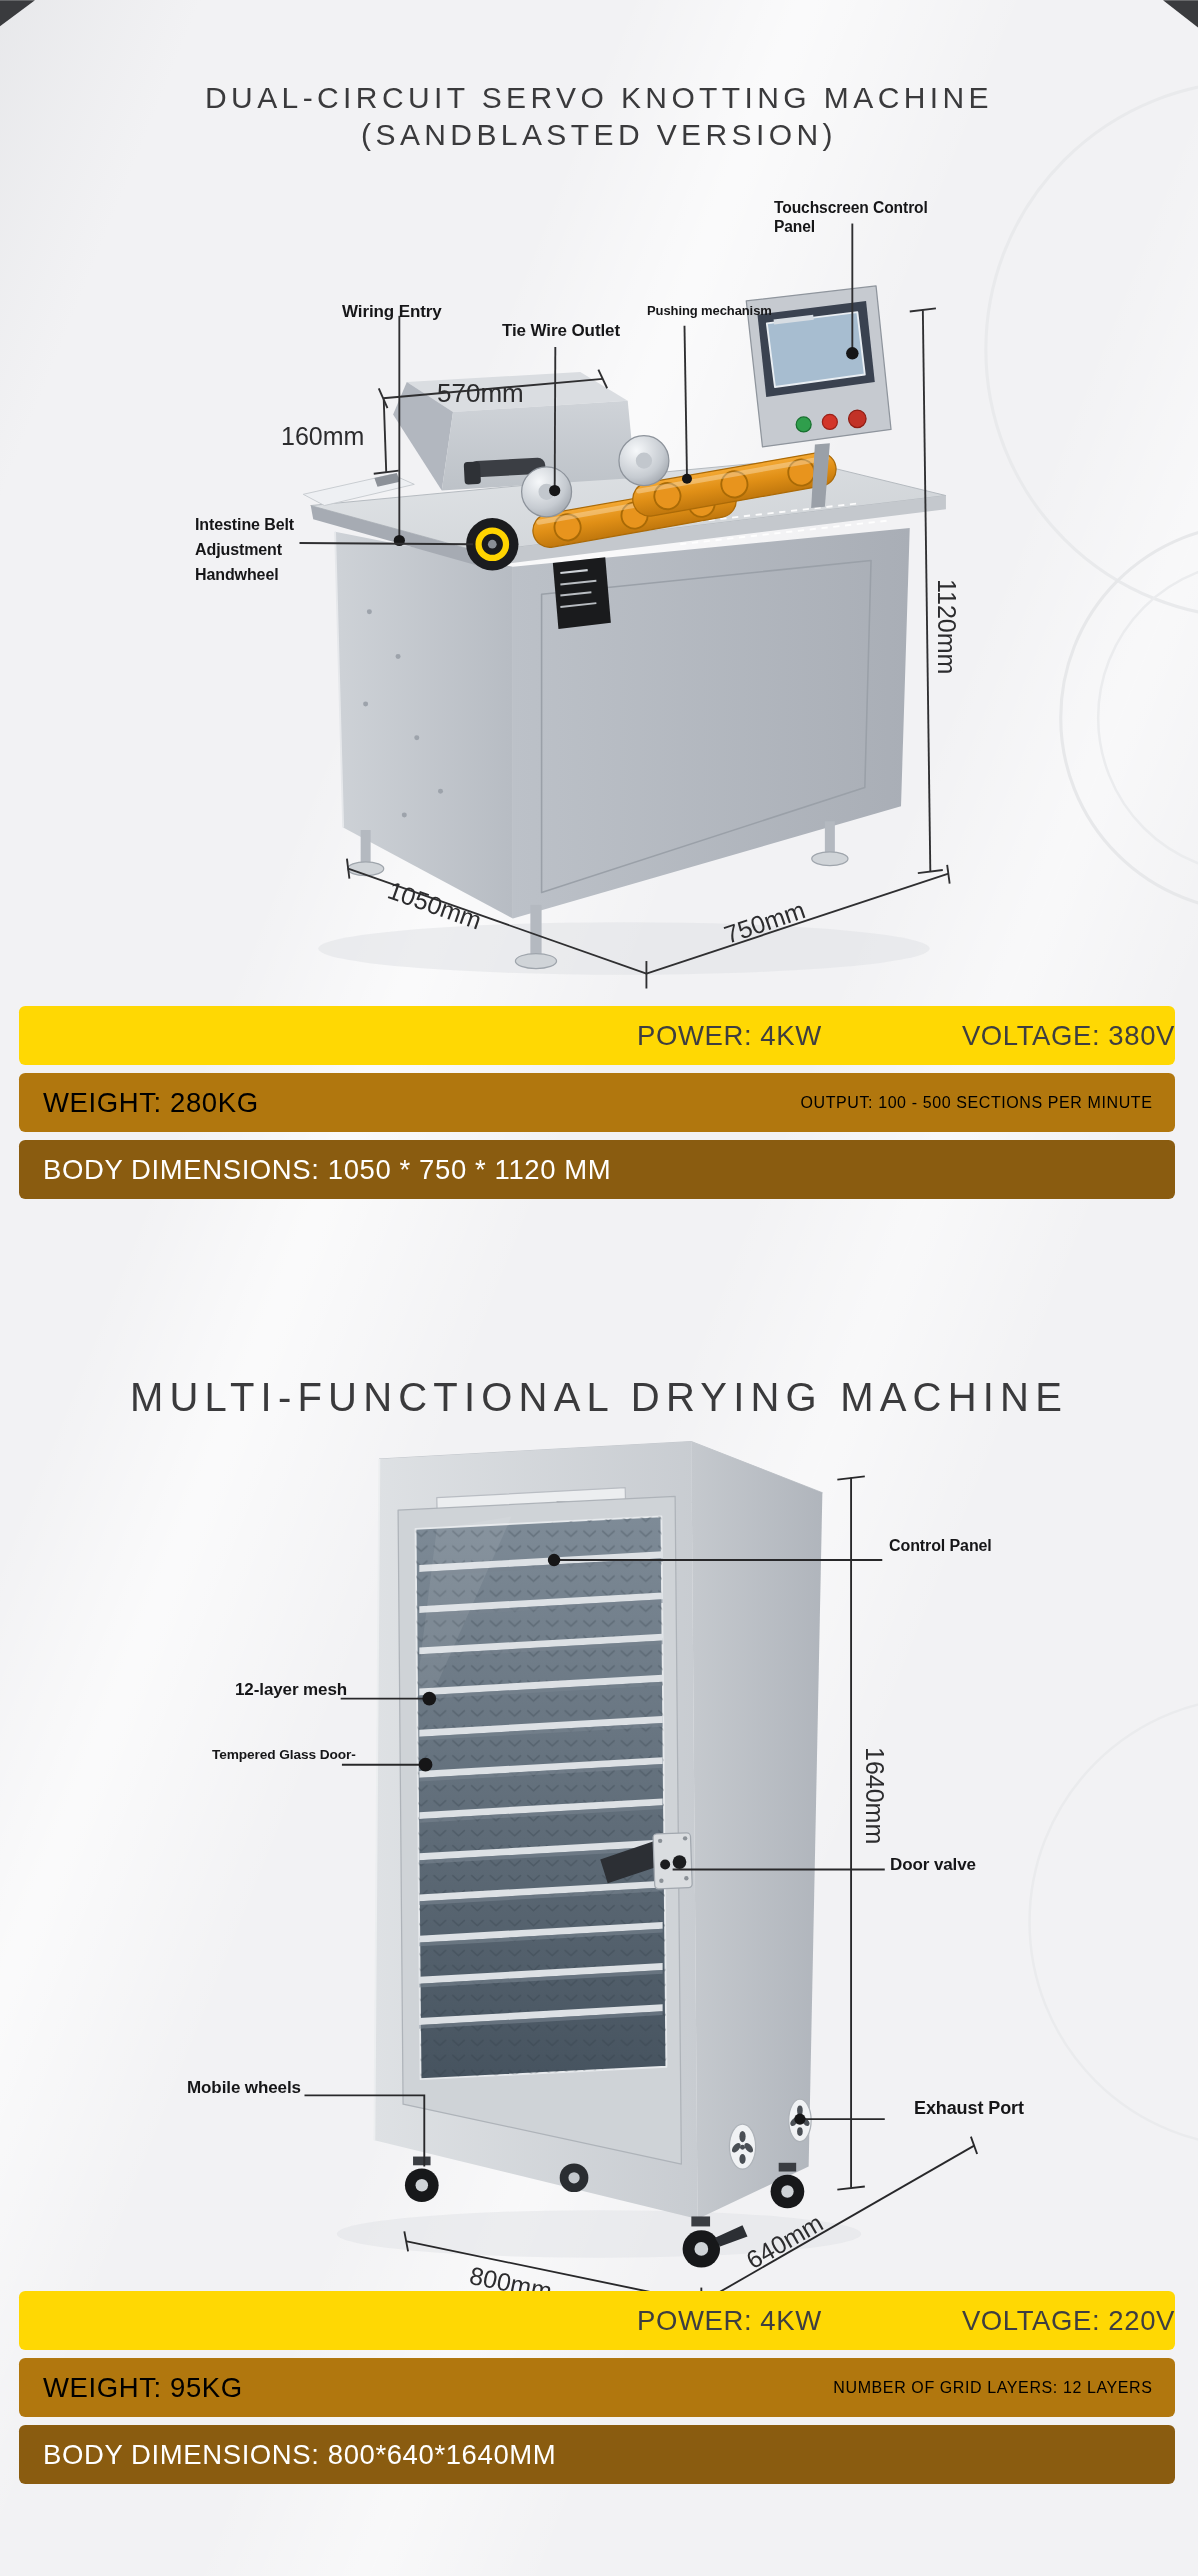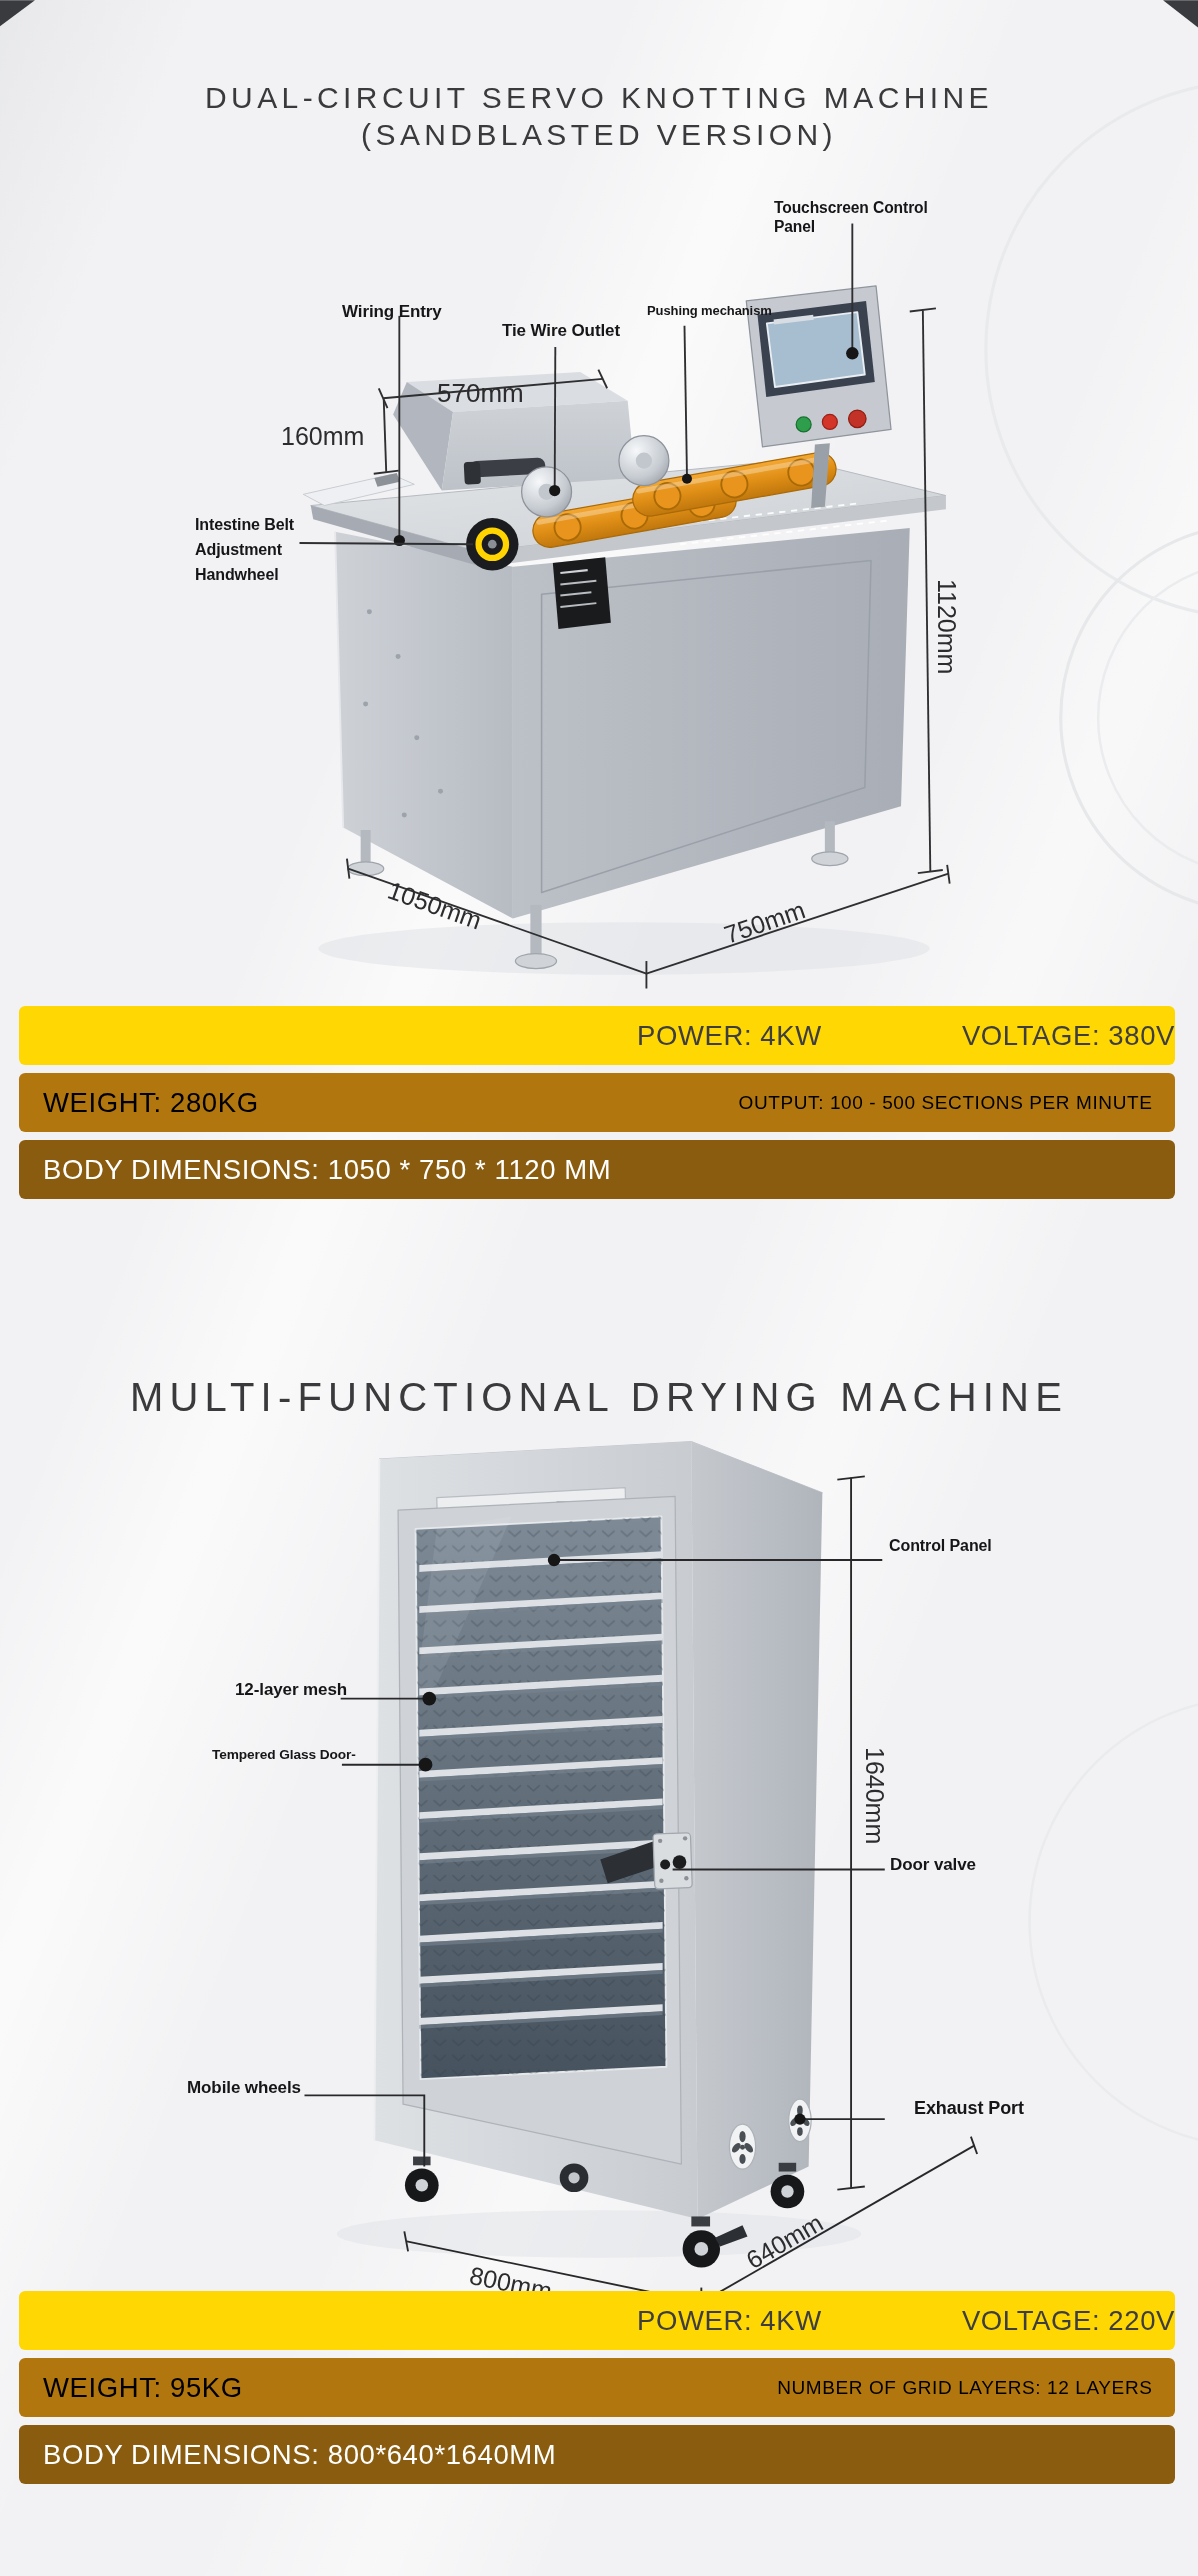--- a/index.html
+++ b/index.html
@@ -34,21 +34,21 @@
     position:absolute;left:19px;width:1156px;
     display:flex;flex-direction:column;gap:8px;
   }
   .spec-row{
     height:59px;border-radius:6.2px;position:relative;
     display:flex;align-items:center;
     font-size:27.5px;letter-spacing:0.6px;color:#3e3e40;
   }
   .spec-row .cL{margin-left:24px;}
   .spec-row .cR{position:absolute;left:618px;}
-  .spec-row .cSmall{position:absolute;right:22.5px;font-size:19px;letter-spacing:0.6px;}
+  .spec-row .cSmall{position:absolute;right:22.5px;font-size:16px;letter-spacing:0.6px;}
   .row-amber{background:var(--amber,#F9B209);}
   .row-yellow{background:var(--yellow,#FFD803);justify-content:flex-end;}
   .row-brown{background:var(--brown,#B1770E);color:#000000;}
   .row-deep{background:var(--dark-brown,#8A5C10);color:#ffffff;}
   svg{display:block;}
 </style>
 </head>
 <body>
 
 <svg class="abs" style="left:0;top:0;" width="1198" height="2576" viewBox="0 0 1920 4128">

